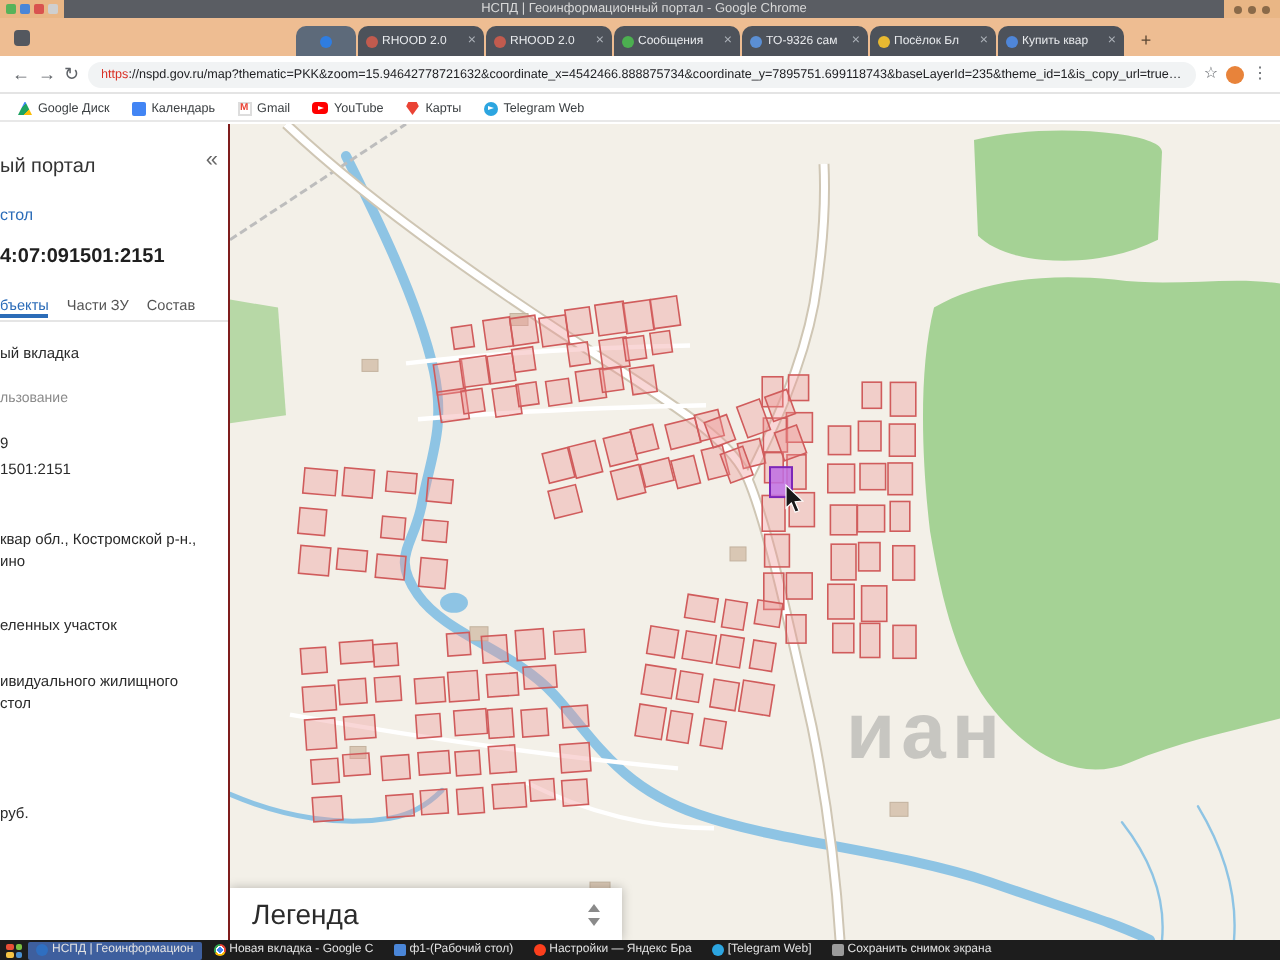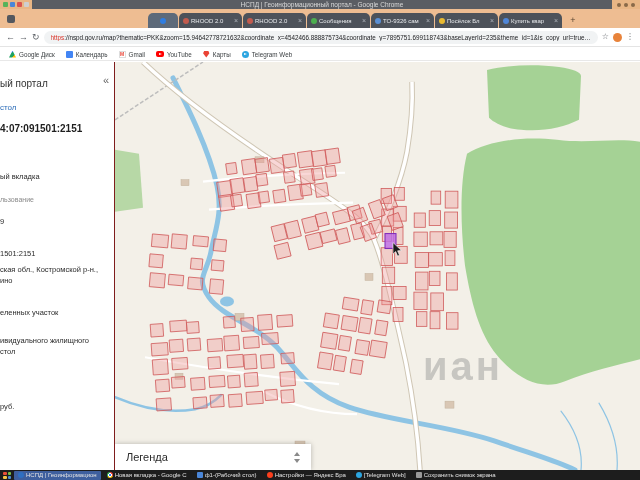--- a/index.html
+++ b/index.html
@@ -62,21 +62,21 @@
   .sb-tab{font-size:7.3px;color:#555;white-space:nowrap;}
   .sb-tab.active{color:#2b6cb8;box-shadow:0 2px 0 #2b6cb8;}
   .sb-row{position:absolute;left:0;font-size:7.5px;color:#2a2a2a;white-space:nowrap;}
   .sb-row.muted{color:#8a8a8a;font-size:7px;}
 
   
   .map{position:relative;flex:1;overflow:hidden;background:#000000;}
   .map svg{position:absolute;inset:0;width:100%;height:100%;}
   .watermark{position:absolute;left:308px;top:282px;font-size:40px;font-weight:bold;color:rgba(128,128,128,0.38);letter-spacing:3px;pointer-events:none;}
   .legend{position:absolute;left:0;bottom:0;width:196px;height:26px;background:#fff;box-shadow:0 0 5px rgba(0,0,0,.25);display:flex;align-items:center;padding:0 11px;}
-  .legend-label{font-size:11px;color:#2b2b2b;flex:1;}
+  .legend-label{font-size:14px;color:#2b2b2b;flex:1;}
   .chev{display:flex;flex-direction:column;gap:3px;align-items:center;}
   .chev i{display:block;width:0;height:0;border-left:3.5px solid transparent;border-right:3.5px solid transparent;}
   .chev .up{border-bottom:4px solid #8a8a8a;}
   .chev .down{border-top:4px solid #8a8a8a;}
 
   
   .taskbar{position:absolute;left:0;right:0;bottom:0;height:10px;background:#1d1d1d;display:flex;align-items:center;gap:2px;padding:0 2px;}
   .launcher{width:10px;height:9px;display:grid;grid-template:1fr 1fr / 1fr 1fr;gap:1px;padding:1px;flex:none;}
   .launcher i{border-radius:1px;}
   .task{display:flex;align-items:center;gap:2px;height:9px;padding:0 4px;border-radius:1px;flex:none;}
@@ -185,25 +185,30 @@
     </div>
   </div>
 
   <div class="content">
 
     <div class="sidebar">
       <span class="sb-title">ый портал</span>
       <span class="sb-collapse">«</span>
       <span class="sb-back">стол</span>
       <span class="sb-number">4:07:091501:2151</span>
+      <div class="sb-tabs">
+        <span class="sb-tab active">бъекты</span>
+        <span class="sb-tab">Части ЗУ</span>
+        <span class="sb-tab">Состав</span>
+      </div>
       <span class="sb-row" style="top:110px">ый вкладка</span>
       <span class="sb-row muted" style="top:134px">льзование</span>
       <span class="sb-row" style="top:155px">9</span>
-      <span class="sb-row" style="top:187px">1501:2151</span>
-      <span class="sb-row" style="top:203px">ская обл., Костромской р-н.,</span>
+      <span class="sb-row" style="top:168px">1501:2151</span>
+      <span class="sb-row" style="top:203px">квар обл., Костромской р-н.,</span>
       <span class="sb-row" style="top:214px">ино</span>
       <span class="sb-row" style="top:246px">еленных участок</span>
       <span class="sb-row" style="top:274px">ивидуального жилищного</span>
       <span class="sb-row" style="top:285px">стол</span>
       <span class="sb-row" style="top:340px">руб.</span>
     </div>
 
     <div class="map">
       <svg viewBox="0 0 525 409" preserveAspectRatio="none">
         <rect width="525" height="409" fill="#f3f0e8"></rect>

